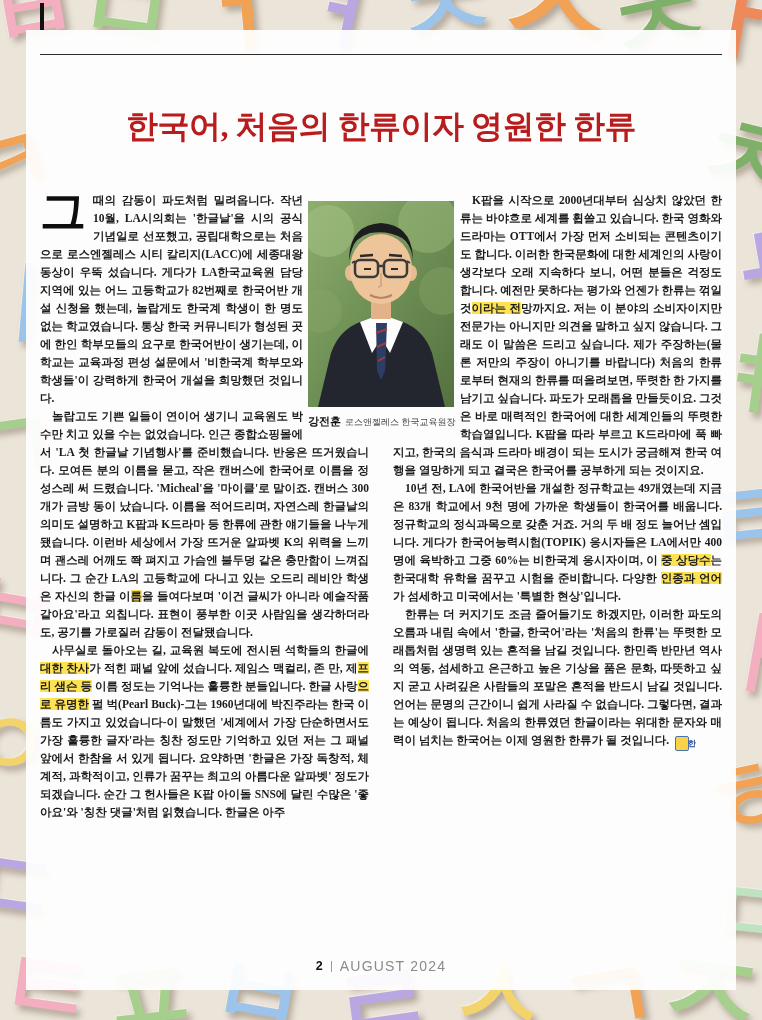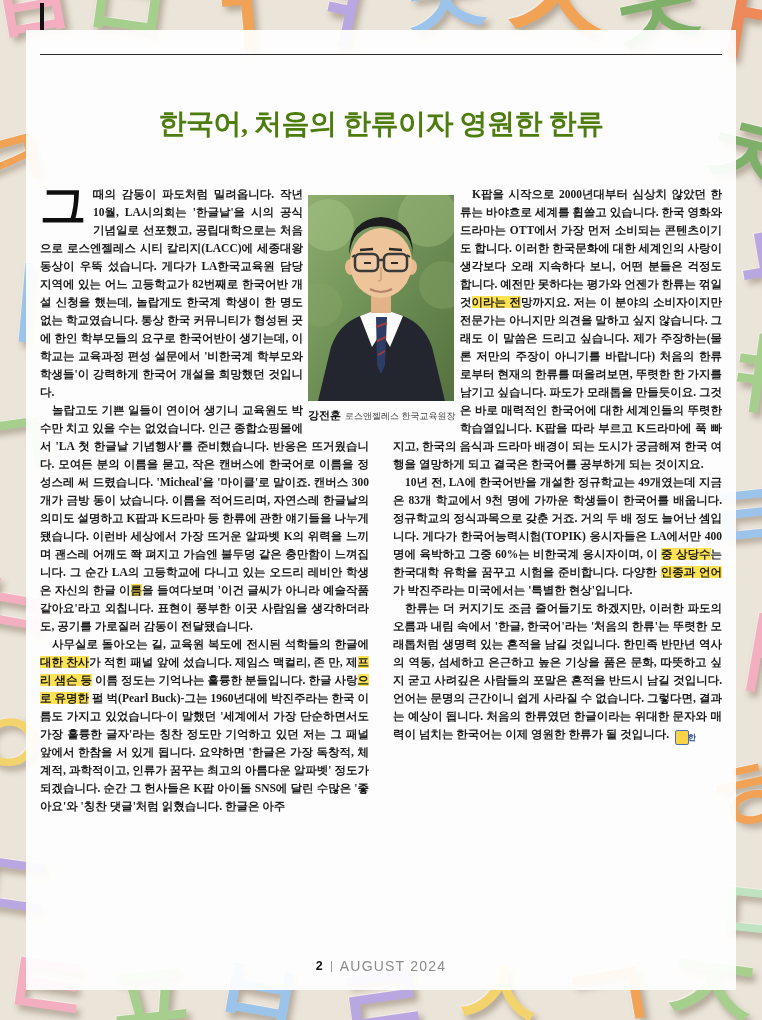--- a/index.html
+++ b/index.html
@@ -32,21 +32,21 @@
   .top-tick{position:absolute;left:40px;top:3px;width:3.5px;height:27px;background:#111;}
   .section-label{
     font-family:"Liberation Sans","DejaVu Sans",sans-serif;
     font-weight:700;font-size:12.5px;line-height:1.2;
     border-left:3.5px solid #111;padding-left:9px;color:#111;
   }
   .rule{border:none;border-top:1.3px solid #2b2b2b;margin:8px 0 0 0;}
   h1.title{
     margin:50px 0 0 0;
     text-align:center;
-    font-size:28px;font-weight:700;letter-spacing:-0.5px;color:#4d7c0f;
+    font-size:32px;font-weight:700;letter-spacing:-0.5px;color:#b91c1c;
   }
   .article{
     position:relative;
     margin-top:42px;
     display:flex;gap:24px;
     height:744px;overflow:hidden;
     text-align:justify;
     font-size:11.5px;line-height:18px;
   }
   .col{flex:1 1 0;min-width:0;}
@@ -134,21 +134,21 @@
         <div class="sp-r"></div>
         <span class="dropcap">그</span>
       <p class="para"><span>때의 감동이 파도처럼 밀려옵니다. 작년 10월, LA시의회는 '한글날'을 시의 공식 기념일로 선포했고, 공립대학으로는 처음으로 로스엔젤레스 시티 칼리지(LACC)에 세종대왕 동상이 우뚝 섰습니다. 게다가 LA한국교육원 담당 지역에 있는 어느 고등학교가 82번째로 한국어반 개설 신청을 했는데, 놀랍게도 한국계 학생이 한 명도 없는 학교였습니다. 통상 한국 커뮤니티가 형성된 곳에 한인 학부모들의 요구로 한국어반이 생기는데, 이 학교는 교육과정 편성 설문에서 '비한국계 학부모와 학생들'이 강력하게 한국어 개설을 희망했던 것입니다.</span></p>
           <p class="para indent"><span>놀랍고도 기쁜 일들이 연이어 생기니 교육원도 박수만 치고 있을 수는 없었습니다. 인근 종합쇼핑몰에서 'LA 첫 한글날 기념행사'를 준비했습니다. 반응은 뜨거웠습니다. 모여든 분의 이름을 묻고, 작은 캔버스에 한국어로 이름을 정성스레 써 드렸습니다. 'Micheal'을 '마이클'로 말이죠. 캔버스 300개가 금방 동이 났습니다. 이름을 적어드리며, 자연스레 한글날의 의미도 설명하고 K팝과 K드라마 등 한류에 관한 얘기들을 나누게 됐습니다. 이런바 세상에서 가장 뜨거운 알파벳 K의 위력을 느끼며 괜스레 어깨도 쫙 펴지고 가슴엔 불두덩 같은 충만함이 느껴집니다. 그 순간 LA의 고등학교에 다니고 있는 오드리 레비안 학생은 자신의 한글 이</span><span class="hl">름</span><span>을 들여다보며 '이건 글씨가 아니라 예술작품 같아요'라고 외칩니다. 표현이 풍부한 이곳 사람임을 생각하더라도, 공기를 가로질러 감동이 전달됐습니다.</span></p>
           <p class="para indent"><span>사무실로 돌아오는 길, 교육원 복도에 전시된 석학들의 한글에 </span><span class="hl">대한 찬사</span><span>가 적힌 패널 앞에 섰습니다. 제임스 맥컬리, 존 만, 제</span><span class="hl">프리 샘슨 등</span><span> 이름 정도는 기억나는 훌륭한 분들입니다. 한글 사랑</span><span class="hl">으로 유명한</span><span> 펄 벅(Pearl Buck)-그는 1960년대에 박진주라는 한국 이름도 가지고 있었습니다-이 말했던 '세계에서 가장 단순하면서도 가장 훌륭한 글자'라는 칭찬 정도만 기억하고 있던 저는 그 패널 앞에서 한참을 서 있게 됩니다. 요약하면 '한글은 가장 독창적, 체계적, 과학적이고, 인류가 꿈꾸는 최고의 아름다운 알파벳' 정도가 되겠습니다. 순간 그 헌사들은 K팝 아이돌 SNS에 달린 수많은 '좋아요'와 '칭찬 댓글'처럼 읽혔습니다. 한글은 아주</span></p>
         </div>
 
       <div class="col" id="col-right">
         <div class="sp-l"></div>
           <p class="para indent"><span>K팝을 시작으로 2000년대부터 심상치 않았던 한류는 바야흐로 세계를 휩쓸고 있습니다. 한국 영화와 드라마는 OTT에서 가장 먼저 소비되는 콘텐츠이기도 합니다. 이러한 한국문화에 대한 세계인의 사랑이 생각보다 오래 지속하다 보니, 어떤 분들은 걱정도 합니다. 예전만 못하다는 평가와 언젠가 한류는 꺾일 것</span><span class="hl">이라는 전</span><span>망까지요. 저는 이 분야의 소비자이지만 전문가는 아니지만 의견을 말하고 싶지 않습니다. 그래도 이 말씀은 드리고 싶습니다. 제가 주장하는(물론 저만의 주장이 아니기를 바랍니다) 처음의 한류로부터 현재의 한류를 떠올려보면, 뚜렷한 한 가지를 남기고 싶습니다. 파도가 모래톱을 만들듯이요. 그것은 바로 매력적인 한국어에 대한 세계인들의 뚜렷한 학습열입니다. K팝을 따라 부르고 K드라마에 푹 빠지고, 한국의 음식과 드라마 배경이 되는 도시가 궁금해져 한국 여행을 열망하게 되고 결국은 한국어를 공부하게 되는 것이지요.</span></p>
-          <p class="para indent"><span>10년 전, LA에 한국어반을 개설한 정규학교는 49개였는데 지금은 83개 학교에서 9천 명에 가까운 학생들이 한국어를 배웁니다. 정규학교의 정식과목으로 갖춘 거죠. 거의 두 배 정도 늘어난 셈입니다. 게다가 한국어능력시험(TOPIK) 응시자들은 LA에서만 400명에 육박하고 그중 60%는 비한국계 응시자이며, 이 </span><span class="hl">중 상당수</span><span>는 한국대학 유학을 꿈꾸고 시험을 준비합니다. 다양한 </span><span class="hl">인종과 언어</span><span>가 박진주라는 미국에서는 '특별한 현상'입니다.</span></p>
+          <p class="para indent"><span>10년 전, LA에 한국어반을 개설한 정규학교는 49개였는데 지금은 83개 학교에서 9천 명에 가까운 학생들이 한국어를 배웁니다. 정규학교의 정식과목으로 갖춘 거죠. 거의 두 배 정도 늘어난 셈입니다. 게다가 한국어능력시험(TOPIK) 응시자들은 LA에서만 400명에 육박하고 그중 60%는 비한국계 응시자이며, 이 </span><span class="hl">중 상당수</span><span>는 한국대학 유학을 꿈꾸고 시험을 준비합니다. 다양한 </span><span class="hl">인종과 언어</span><span>가 섬세하고 미국에서는 '특별한 현상'입니다.</span></p>
           <p class="para indent"><span>한류는 더 커지기도 조금 줄어들기도 하겠지만, 이러한 파도의 오름과 내림 속에서 '한글, 한국어'라는 '처음의 한류'는 뚜렷한 모래톱처럼 생명력 있는 흔적을 남길 것입니다. 한민족 반만년 역사의 역동, 섬세하고 은근하고 높은 기상을 품은 문화, 따뜻하고 싶지 굳고 사려깊은 사람들의 포말은 흔적을 반드시 남길 것입니다. 언어는 문명의 근간이니 쉽게 사라질 수 없습니다. 그렇다면, 결과는 예상이 됩니다. 처음의 한류였던 한글이라는 위대한 문자와 매력이 넘치는 한국어는 이제 영원한 한류가 될 것입니다. </span><span class="endmark">한</span></p>
         </div>
 
       <figure class="photo">
         <div class="photo-img">
           <svg width="146" height="206" viewBox="0 0 146 206">
             <defs>
               <linearGradient id="bgGrad" x1="0" y1="0" x2="1" y2="1">
                 <stop offset="0" stop-color="#8fae6f"></stop>
                 <stop offset="0.5" stop-color="#6d8f55"></stop>

